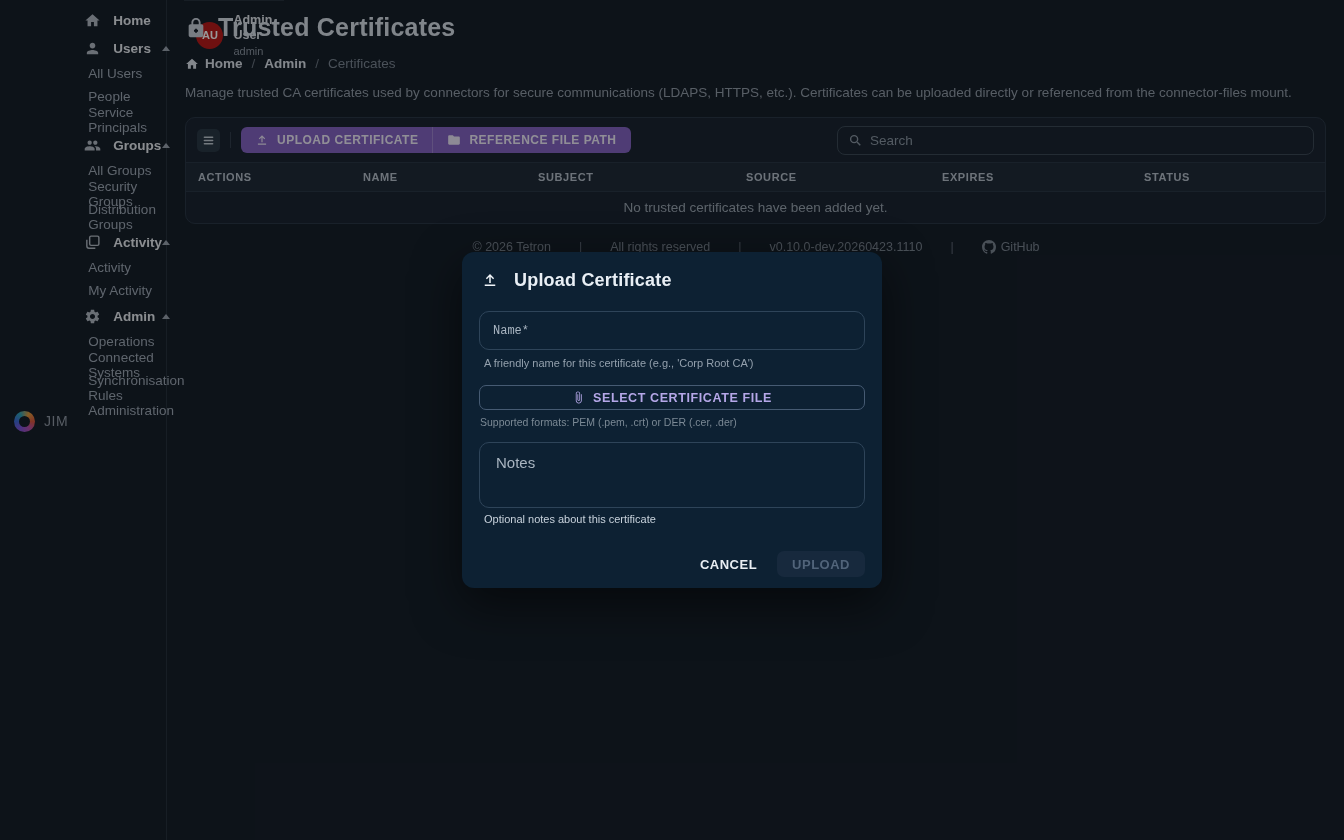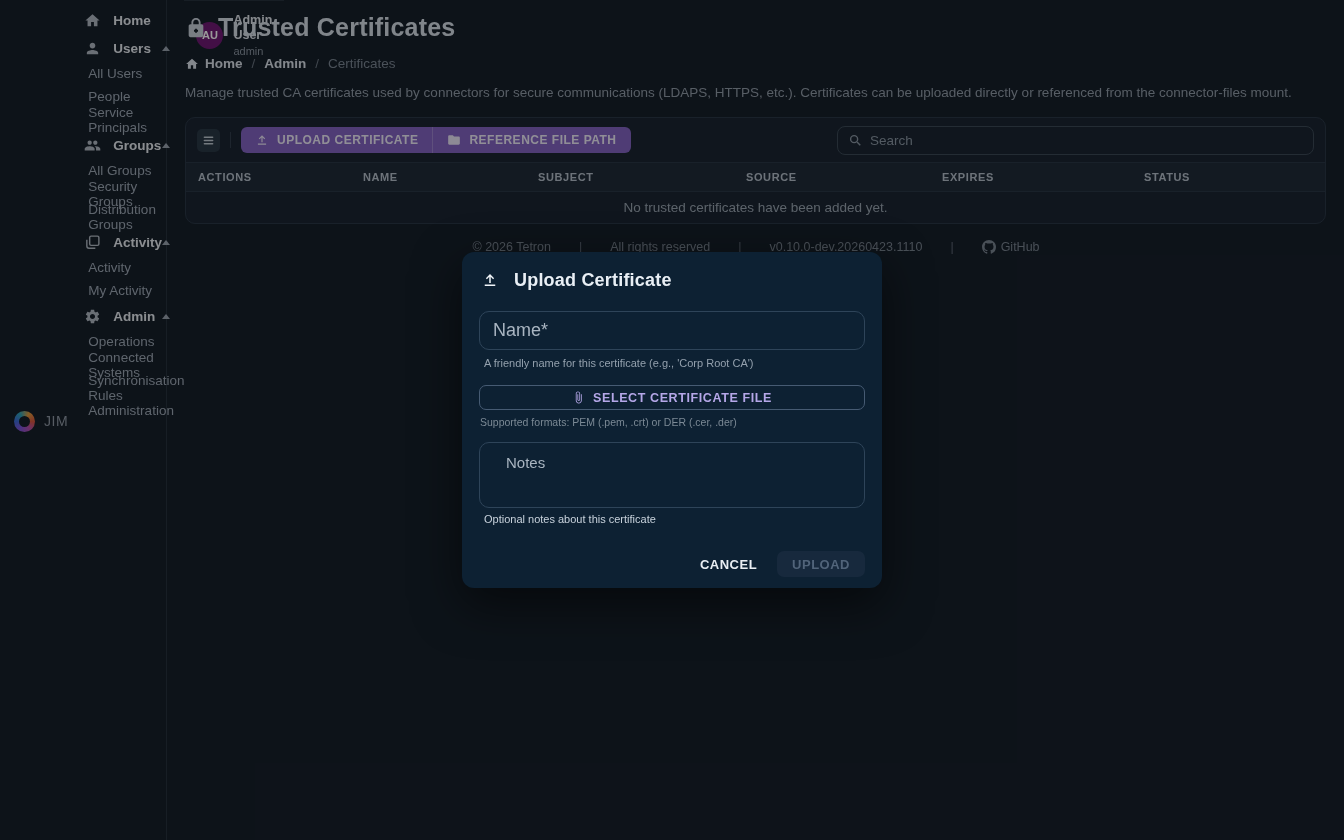--- a/index.html
+++ b/index.html
@@ -37,21 +37,21 @@
     border-left: 4px solid transparent; border-right: 4px solid transparent;
     border-bottom: 5px solid #9aa4b0;
   }
   .nav-sub {
     display: flex; align-items: center; height: 23px; padding-left: 20px;
     color: #9da8b5; font-size: 13.5px; font-weight: 400; cursor: pointer;
   }
   .sidebar-footer { border-top: 1px solid #27323f; }
   .user-row { display: flex; align-items: center; gap: 10px; padding: 12px 12px 14px 12px; cursor: pointer; }
   .avatar {
-    width: 27px; height: 27px; border-radius: 50%; background: #701a75; color: #ffffff;
+    width: 27px; height: 27px; border-radius: 50%; background: #b91c1c; color: #ffffff;
     display: flex; align-items: center; justify-content: center; font-size: 11px; font-weight: 700; flex: 0 0 auto;
   }
   .user-name { font-size: 12.5px; font-weight: 700; color: #dfe5ec; line-height: 1.2; }
   .user-handle { font-size: 11px; color: #8b96a2; margin-top: 2px; }
 
   
   .main { position: absolute; left: 168px; top: 0; right: 0; bottom: 0; z-index: 1; }
   .page-head { padding: 13px 18px 0 17px; }
   .title-row { display: flex; align-items: center; gap: 11px; }
   .title-row .lock-ic { width: 22px; height: 22px; color: #c9d1db; }
@@ -124,35 +124,35 @@
     padding: 17px 17px 0 17px;
   }
   .modal-head { display: flex; align-items: center; gap: 15px; padding-left: 2px; height: 22px; }
   .modal-head .up-ic { width: 18px; height: 18px; color: #f1f5f9; }
   .modal-head .up-ic svg { width: 18px; height: 18px; display: block; }
   .modal-title { font-size: 18px; font-weight: 600; color: #e9eff5; letter-spacing: .2px; }
 
   .field-input {
     margin-top: 20px; width: 386px; height: 39px; background: transparent;
     border: 1px solid #2e4459; border-radius: 10px; padding: 0 13px;
-    color: #e6ecf2; font-size: 18px; font-family: Liberation Sans, sans-serif; outline: none; display: block;
+    color: #e6ecf2; font-size: 12px; font-family: Liberation Mono, monospace; outline: none; display: block;
   }
   .field-input::placeholder { color: #a9b5c1; }
   .helper { font-size: 11px; color: #93a0ad; margin: 7px 0 0 5px; }
   .file-btn {
     margin-top: 16px; width: 386px; height: 25px; background: transparent; cursor: pointer;
     border: 1px solid #465b73; border-radius: 7px;
     display: flex; align-items: center; justify-content: center; gap: 8px;
     color: #b5a7e8; font-size: 12.5px; font-weight: 600; letter-spacing: .6px; font-family: inherit;
   }
   .file-btn svg { width: 13px; height: 13px; display: block; }
   .helper-dim { font-size: 10.5px; color: #7b8995; margin: 6px 0 0 1px; }
   .field-textarea {
     margin-top: 14px; width: 386px; height: 66px; background: transparent; resize: none;
-    border: 1px solid #2e4459; border-radius: 10px; padding: 11px 26px;
+    border: 1px solid #2e4459; border-radius: 10px; padding: 11px 16px;
     color: #e6ecf2; font-size: 15px; font-family: inherit; outline: none; display: block;
   }
   .field-textarea::placeholder { color: #a9b5c1; }
   .helper-bright { font-size: 11px; color: #c8d2dc; font-weight: 500; margin: 5px 0 0 5px; }
   .modal-actions { display: flex; align-items: flex-start; justify-content: flex-end; gap: 16px; margin-top: 26px; }
   .btn-cancel {
     background: transparent; border: none; color: #e9eef3; cursor: pointer;
     font-size: 13px; font-weight: 700; letter-spacing: .5px; font-family: inherit; padding: 6px 4px;
   }
   .btn-upload {

